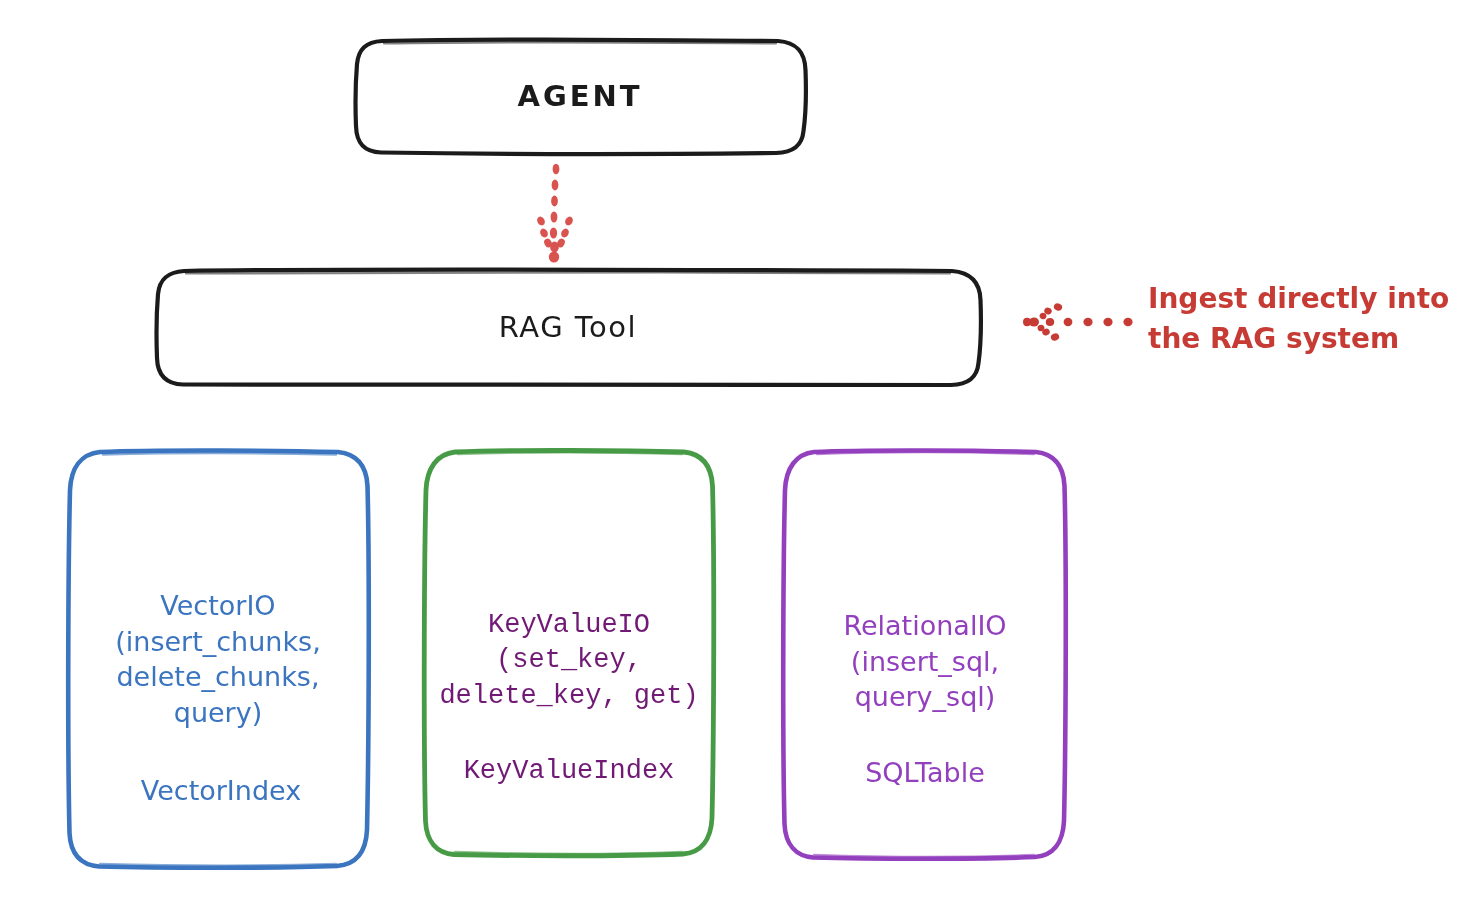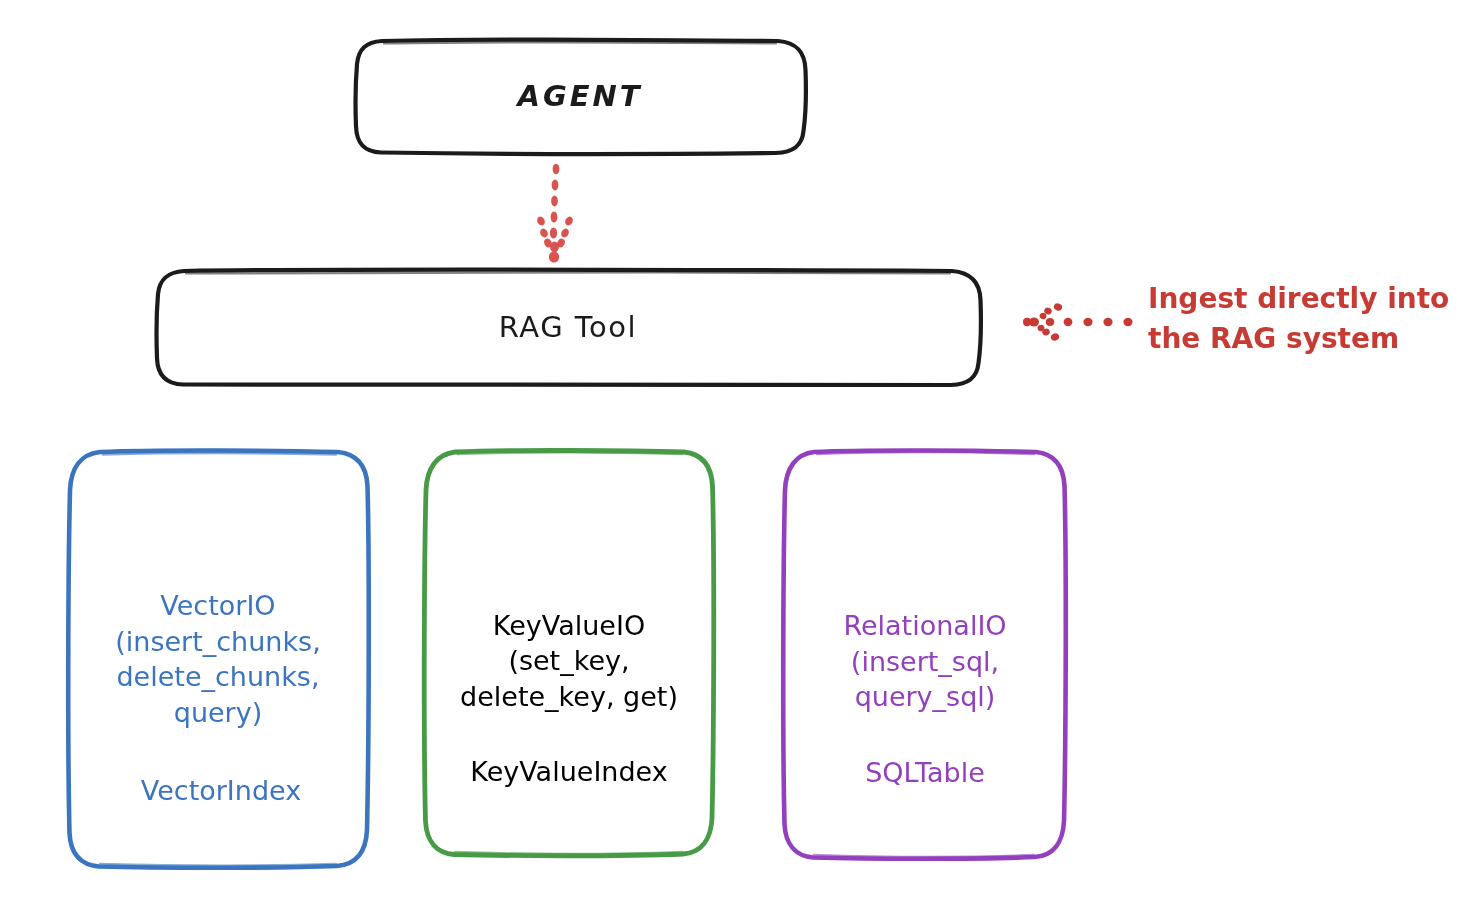--- a/index.html
+++ b/index.html
@@ -50,21 +50,20 @@
   }
 
   .title-black {
     color: #1b1b1b;
     font-size: 29px;
     letter-spacing: 1.5px;
     line-height: 1.15;
     white-space: pre-line;
   }
   .title-agent {
-    font-style: italic;
     font-weight: 700;
     letter-spacing: 3px;
   }
 
   
   .node-vector {
     left: 68px;
     top: 450px;
     width: 300px;
     height: 418px;
@@ -106,21 +105,21 @@
   .provider-index {
     font-size: 27px;
     line-height: 1.3;
     font-weight: 500;
   }
   .node-vector .provider-index { margin-top: 42px; margin-left: 6px; }
   .node-kv .provider-index { margin-top: 40px; }
   .node-rel .provider-index { margin-top: 40px; }
 
   .c-blue   { color: #3B75C0; }
-  .c-green  { color: #000000; }
+  .c-green  { color: #701a75; font-family: Liberation Mono, monospace; }
   .c-purple { color: #9340BE; }
 
   
   .annotation {
     position: absolute;
     left: 1148px;
     top: 279px;
     width: 330px;
     color: #C73B35;
     font-size: 28px;

